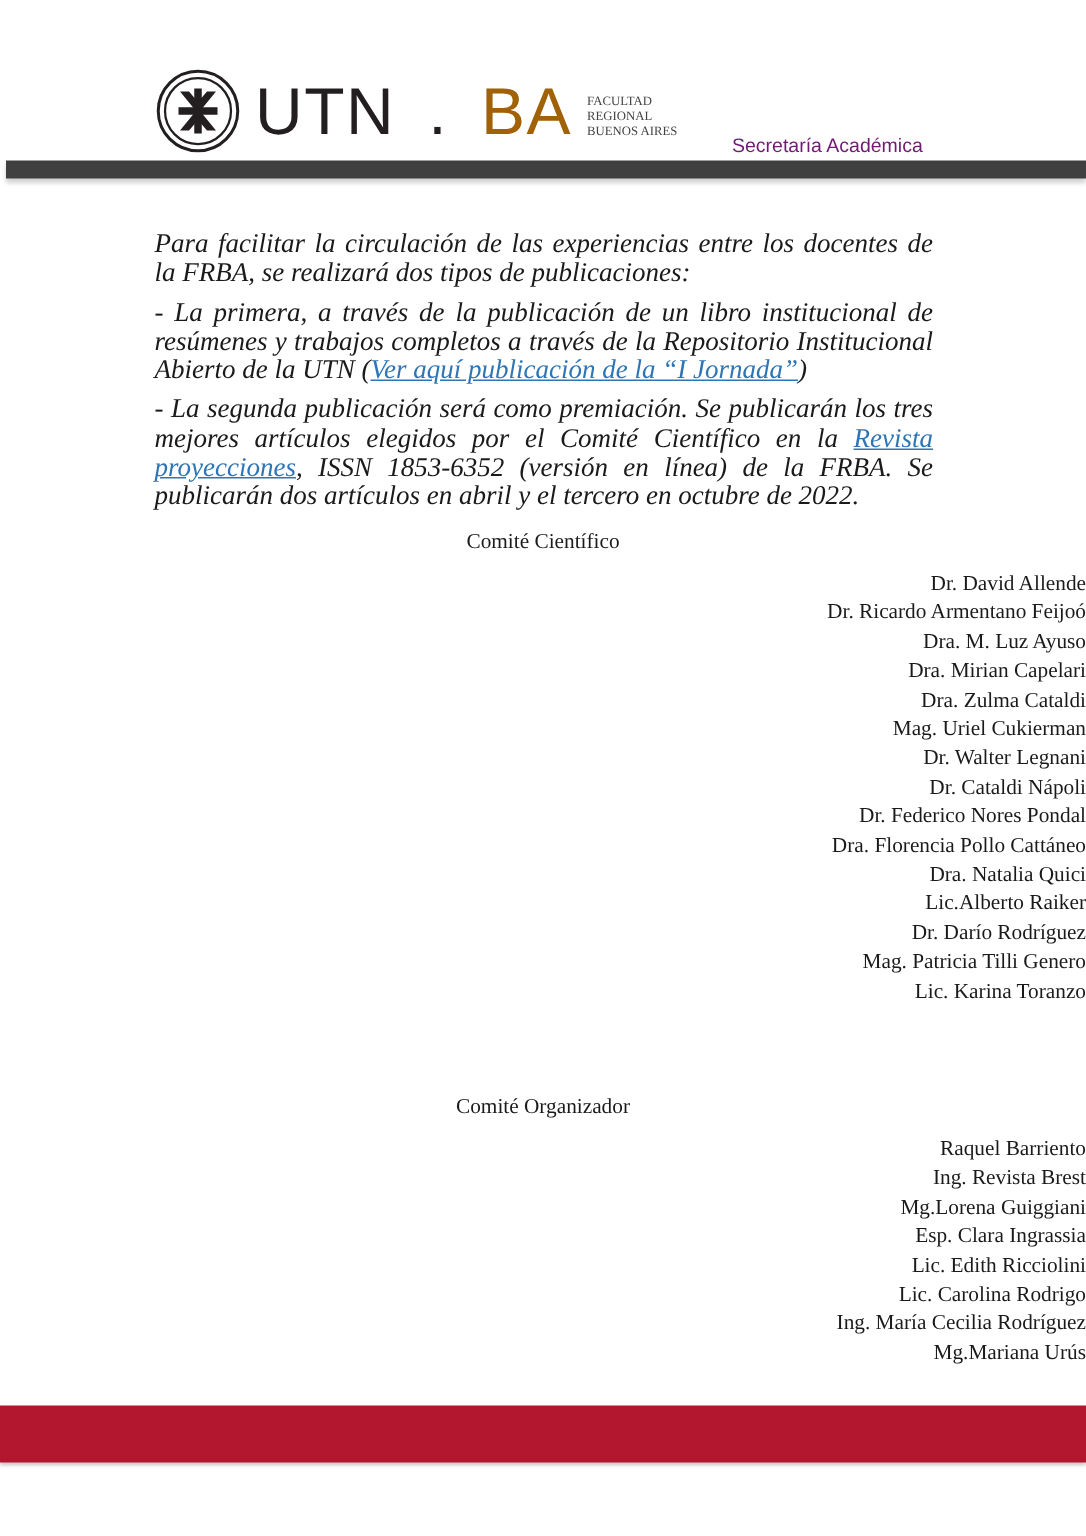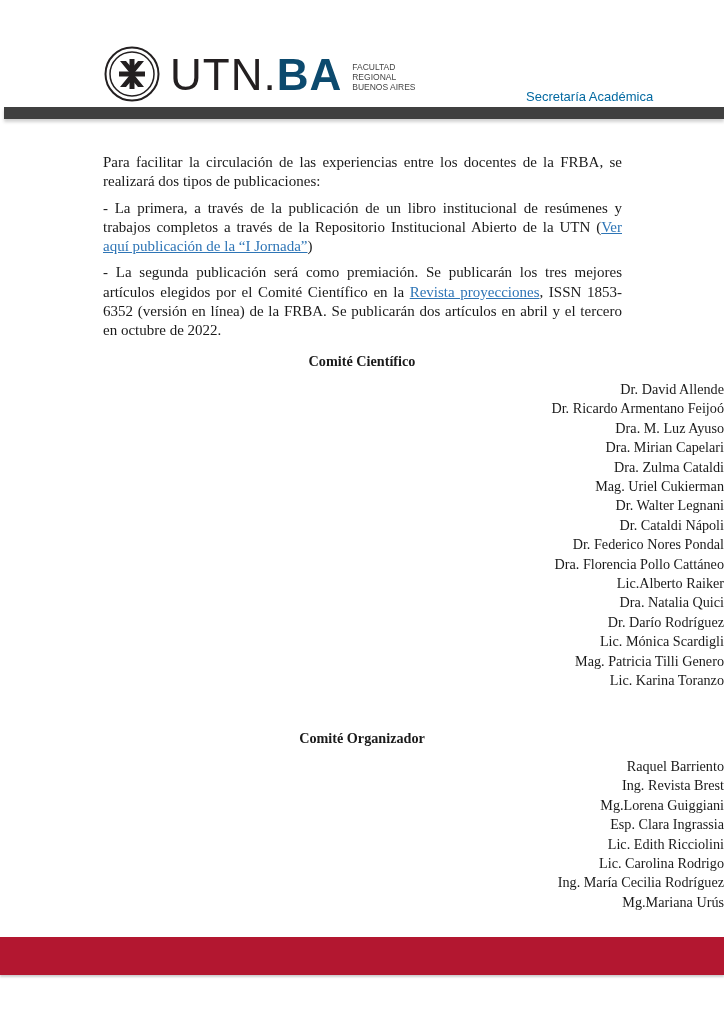--- a/index.html
+++ b/index.html
@@ -4,35 +4,35 @@
   <style>
     html, body { margin: 0; padding: 0; }
     body {
       width: 724px; height: 1024px; background: #ffffff; position: relative; overflow: hidden;
       font-family: "Liberation Serif", "DejaVu Serif", serif; color: #1a1a1a;
     }
     
     .logo { position: absolute; left: 104px; top: 44px; height: 60px; display: flex; align-items: center; }
     .emblem { width: 56px; height: 56px; position: relative; }
     .emblem svg { width: 56px; height: 56px; display: block; }
-    .wordmark { margin-left: 10px; font-family: "Liberation Sans", "DejaVu Sans", sans-serif; font-size: 44px; letter-spacing: 1px; line-height: 1; display: flex; align-items: baseline; position: relative; top: 1px; }
+    .wordmark { margin-left: 10px; font-family: "Liberation Sans", "DejaVu Sans", sans-serif; font-size: 44px; letter-spacing: 1px; line-height: 1; display: flex; align-items: baseline; position: relative; top: 1px; gap: 22px; }
     .wm-utn { color: #231f20; font-weight: 400; }
     .wm-dot { color: #231f20; }
-    .wm-ba { color: #0c4a6e; font-weight: 700; }
-    .faculty { margin-left: 10px; font-family: Liberation Sans, sans-serif; font-size: 8.5px; line-height: 10px; color: #444; text-transform: uppercase; position: relative; top: 3px; }
-    .secretaria { position: absolute; left: 488px; top: 89px; font-family: "Liberation Sans", "DejaVu Sans", sans-serif; font-size: 13px; color: #0369a1; margin-left: 38px; }
+    .wm-ba { color: #a16207; font-weight: 400; }
+    .faculty { margin-left: 10px; font-family: Liberation Serif, serif; font-size: 8.5px; line-height: 10px; color: #444; text-transform: uppercase; position: relative; top: 3px; }
+    .secretaria { position: absolute; left: 488px; top: 89px; font-family: "Liberation Sans", "DejaVu Sans", sans-serif; font-size: 13px; color: #701a75; }
     .dark-bar { position: absolute; left: 4px; right: 0; top: 107px; height: 12px; background: #404040; box-shadow: 0 3px 3px rgba(0,0,0,0.18); }
 
     
-    .content { position: absolute; left: 103px; width: 519px; top: 153px; font-size: 15px; line-height: 19.3px; }
+    .content { position: absolute; left: 103px; width: 519px; top: 153px; font-size: 18px; line-height: 19.3px; font-style: italic; }
     .content p { margin: 0 0 7px 0; text-align: justify; }
     .content a { color: #2e75b6; text-decoration: underline; }
 
     .committee { position: absolute; left: 0; width: 724px; text-align: center; font-size: 14.2px; line-height: 19.4px; }
-    .committee h3 { margin: 0 0 9px 0; font-size: 14.2px; font-weight: bold; line-height: 19px; }
+    .committee h3 { margin: 0 0 9px 0; font-size: 14.2px; font-weight: normal; line-height: 19px; }
     .committee ul { list-style: none; margin: 0; padding: 0; text-align: right; }
     .committee li { margin: 0; padding: 0; }
     .cientifico { top: 352px; }
     .organizador { top: 729px; }
 
     .red-band { position: absolute; left: 0; right: 0; top: 937px; height: 38px; background: #b31730; box-shadow: 0 2px 2px rgba(0,0,0,0.2); }
   </style>
 </head>
 <body>
 
@@ -74,24 +74,23 @@
     <li>Dr. David Allende</li>
     <li>Dr. Ricardo Armentano Feijoó</li>
     <li>Dra. M. Luz Ayuso</li>
     <li>Dra. Mirian Capelari</li>
     <li>Dra. Zulma Cataldi</li>
     <li>Mag. Uriel Cukierman</li>
     <li>Dr. Walter Legnani</li>
     <li>Dr. Cataldi Nápoli</li>
     <li>Dr. Federico Nores Pondal</li>
     <li>Dra. Florencia Pollo Cattáneo</li>
+    <li>Dra. Natalia Quici</li>
     <li>Lic.Alberto Raiker</li>
-    <li>Dra. Natalia Quici</li>
     <li>Dr. Darío Rodríguez</li>
-    <li>Lic. Mónica Scardigli</li>
     <li>Mag. Patricia Tilli Genero</li>
     <li>Lic. Karina Toranzo</li>
   </ul>
 </div>
 
 <div class="committee organizador">
   <h3>Comité Organizador</h3>
   <ul>
     <li>Raquel Barriento</li>
     <li>Ing. Revista Brest</li>

